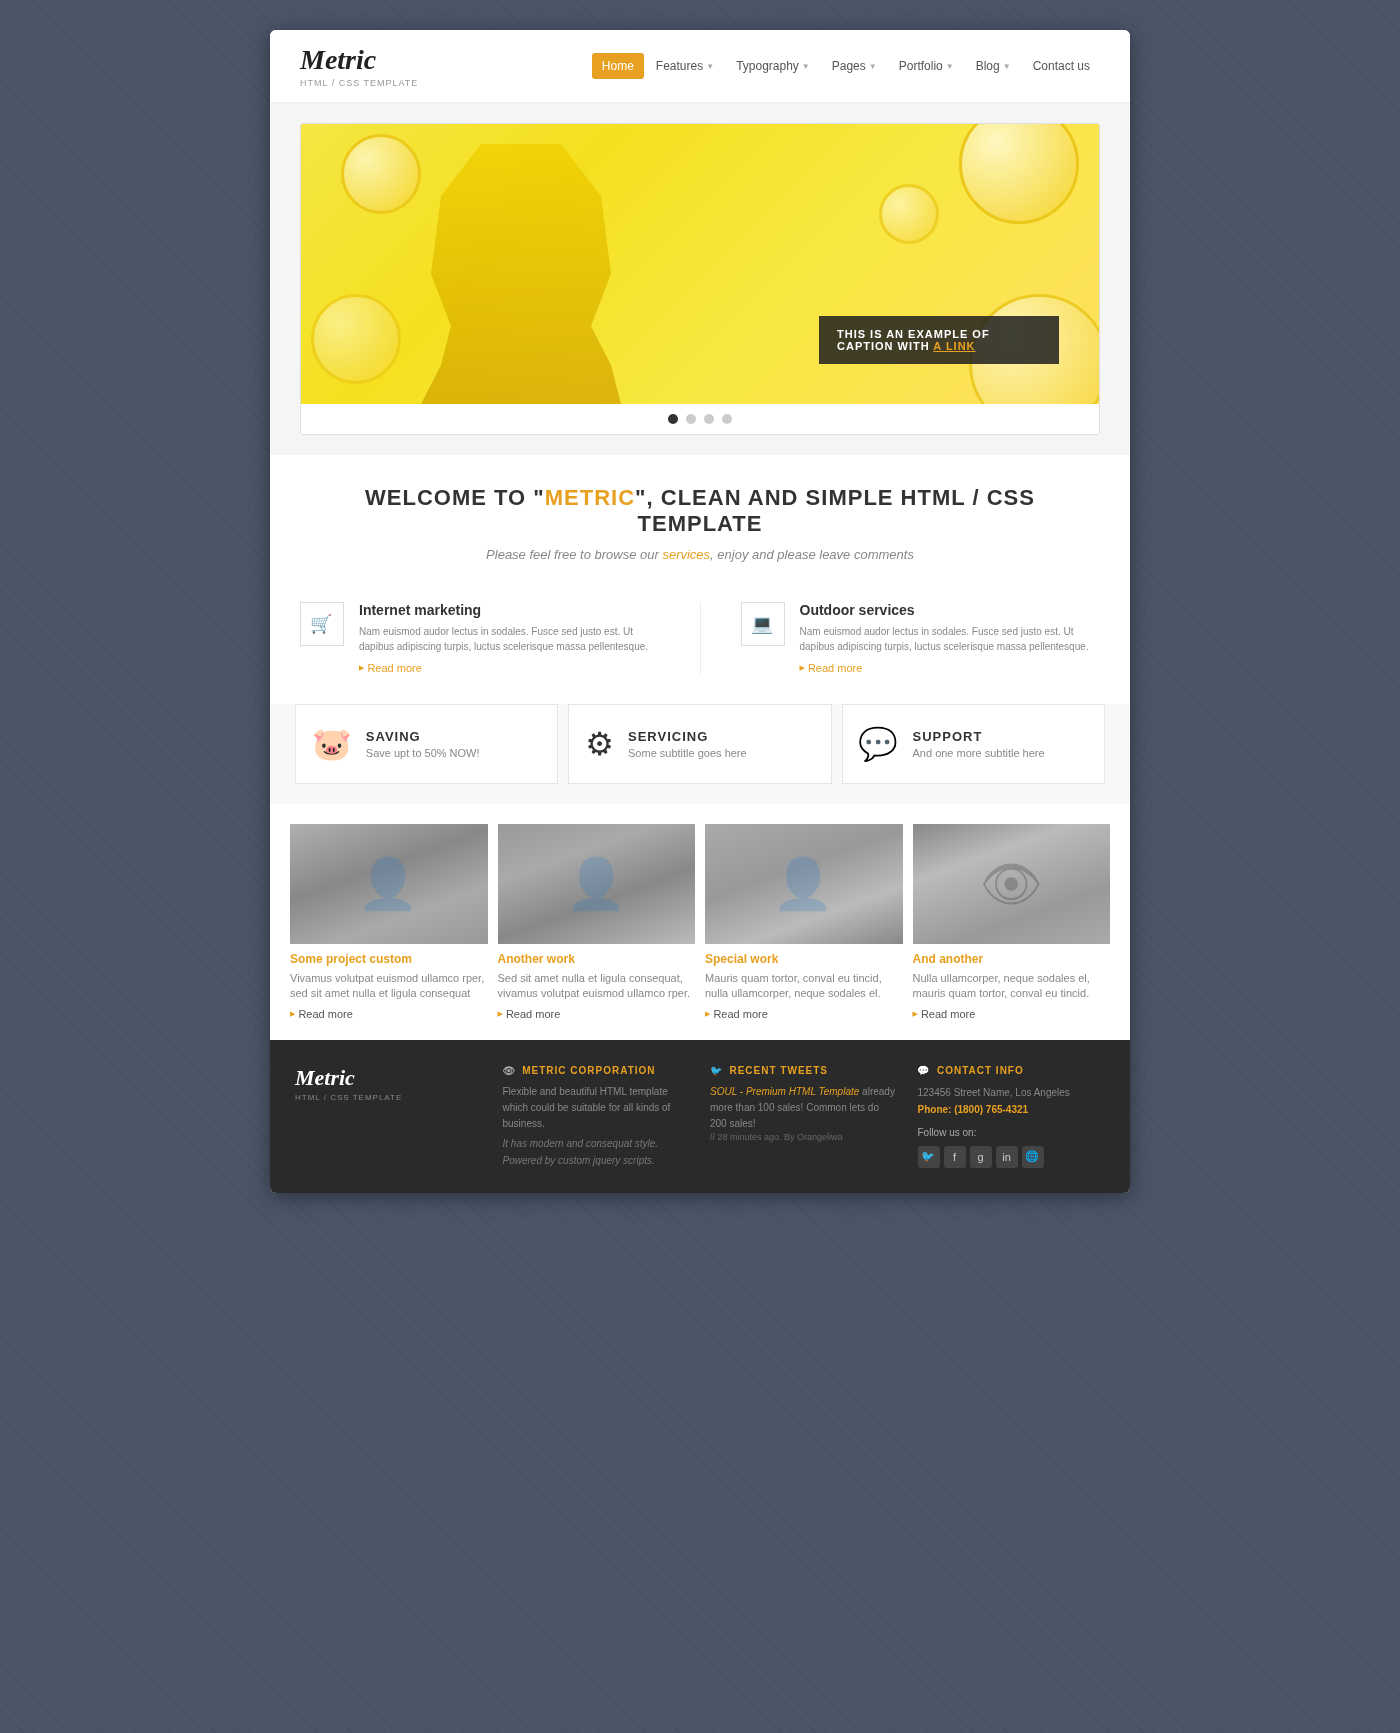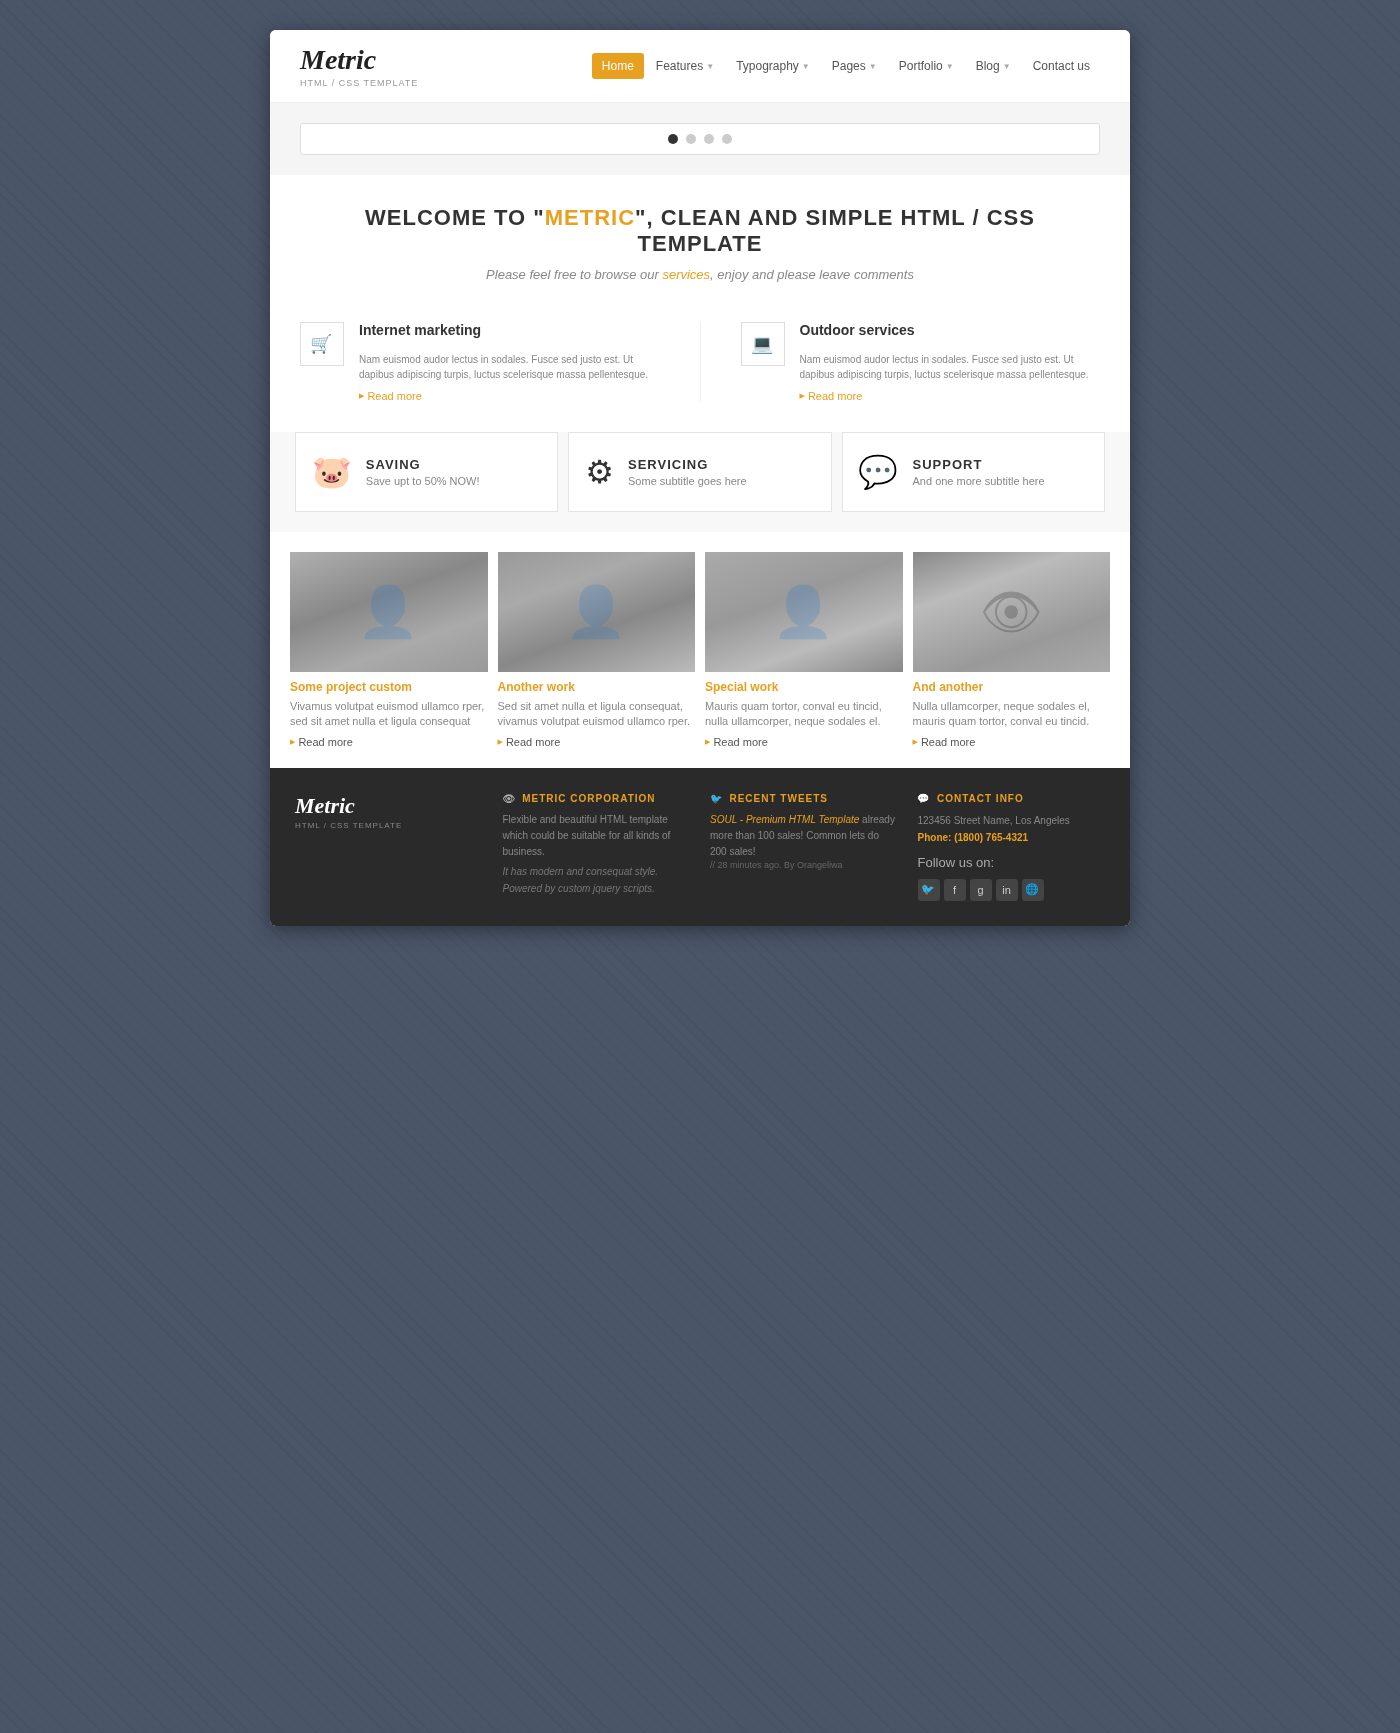--- a/index.html
+++ b/index.html
@@ -201,21 +201,21 @@
       align-items: center;
       justify-content: center;
       flex-shrink: 0;
       font-size: 18px;
       color: #555;
     }
     .service-content h3 {
       font-size: 14px;
       font-weight: bold;
       color: #333;
-      margin-bottom: 14px;
+      margin-bottom: 6px;
     }
     .service-content p {
       font-size: 10px;
       color: #888;
       line-height: 1.5;
       margin-bottom: 8px;
     }
     .read-more {
       font-size: 11px;
       color: #e8a020;
@@ -397,21 +397,21 @@
     .footer-contact {
       font-size: 10px;
       color: #888;
       line-height: 1.7;
     }
     .footer-contact strong {
       color: #e8a020;
     }
     .footer-contact .follow-label {
       color: #aaa;
-      font-size: 13px;
+      font-size: 10px;
       margin-top: 6px;
       display: block;
     }
     .social-icons {
       display: flex;
       gap: 4px;
       margin-top: 5px;
     }
     .social-btn {
       width: 22px;
@@ -443,20 +443,31 @@
         <div class="nav-item">Typography<span class="nav-arrow">▼</span></div>
         <div class="nav-item">Pages<span class="nav-arrow">▼</span></div>
         <div class="nav-item">Portfolio<span class="nav-arrow">▼</span></div>
         <div class="nav-item">Blog<span class="nav-arrow">▼</span></div>
         <div class="nav-item">Contact us</div>
       </nav>
   </div>
 
   <div class="slider-section">
     <div class="slider-wrapper">
+      <div class="slider-image">
+        <div class="lemon lemon-1"></div>
+        <div class="lemon lemon-2"></div>
+        <div class="lemon lemon-3"></div>
+        <div class="lemon lemon-4"></div>
+        <div class="lemon lemon-5"></div>
+        <div class="woman-figure"></div>
+        <div class="slider-caption">
+          <span>THIS IS AN EXAMPLE OF CAPTION WITH <a>A LINK</a></span>
+        </div>
+      </div>
       <div class="slider-dots">
         <div class="dot active"></div>
         <div class="dot"></div>
         <div class="dot"></div>
         <div class="dot"></div>
       </div>
     </div>
   </div>
 
   <div class="welcome-section">

